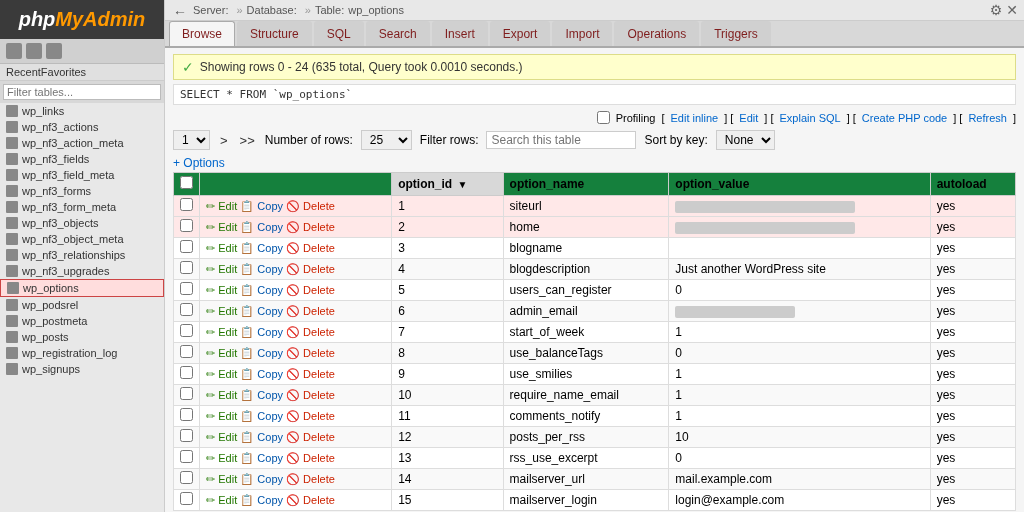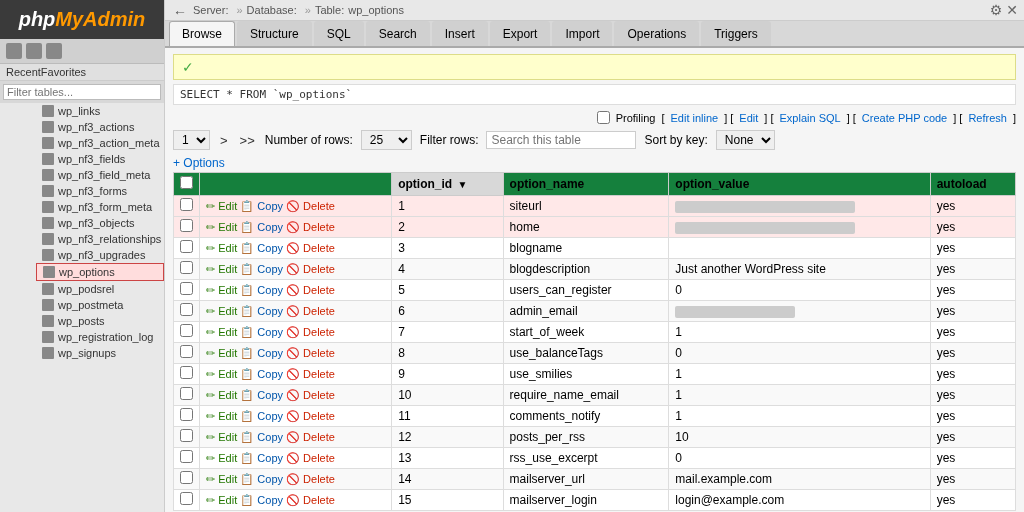--- a/index.html
+++ b/index.html
@@ -66,21 +66,20 @@
       padding: 2px 6px;
       font-size: 11px;
       color: #333;
       cursor: pointer;
       white-space: nowrap;
       overflow: hidden;
       text-overflow: ellipsis;
       display: flex;
       align-items: center;
       gap: 4px;
-      margin-left: 36px;
     }
     .sidebar-item.active { background: #ffdddd; border: 1px solid #cc4444; color: #333; }
     .sidebar-item-icon {
       width: 12px; height: 12px;
       background: #888;
       border-radius: 1px;
       flex-shrink: 0;
     }
 
     
@@ -117,21 +116,21 @@
       background: #d8d8d8;
       border-bottom: 2px solid #aaa;
       display: flex;
       align-items: stretch;
       padding: 0 4px;
     }
     .tab {
       padding: 5px 12px;
       font-size: 12px;
       cursor: pointer;
-      color: #000000;
+      color: #7f1d1d;
       border: 1px solid transparent;
       border-bottom: none;
       display: flex;
       align-items: center;
       gap: 4px;
       background: #d0d0d0;
       margin-right: 2px;
       border-radius: 3px 3px 0 0;
     }
     .tab.active {
@@ -314,20 +313,24 @@
         <span class="sidebar-item-icon"></span>
         <span>wp_nf3_forms</span>
       </div>
       <div class="sidebar-item">
         <span class="sidebar-item-icon"></span>
         <span>wp_nf3_form_meta</span>
       </div>
       <div class="sidebar-item">
         <span class="sidebar-item-icon"></span>
         <span>wp_nf3_objects</span>
+      </div>
+      <div class="sidebar-item">
+        <span class="sidebar-item-icon"></span>
+        <span>wp_nf3_object_meta</span>
       </div>
       <div class="sidebar-item">
         <span class="sidebar-item-icon"></span>
         <span>wp_nf3_relationships</span>
       </div>
       <div class="sidebar-item">
         <span class="sidebar-item-icon"></span>
         <span>wp_nf3_upgrades</span>
       </div>
       <div class="sidebar-item active">
@@ -386,20 +389,21 @@
       <div class="tab">Search</div>
       <div class="tab">Insert</div>
       <div class="tab">Export</div>
       <div class="tab">Import</div>
       <div class="tab">Operations</div>
       <div class="tab">Triggers</div>
     </div>
 
   <div class="statusbar">
     <span class="status-ok">✓</span>
+    <span>Showing rows 0 - 24  (635 total, Query took 0.0010 seconds.)</span>
   </div>
 
   <div class="sqlbar">
     <span>SELECT * FROM `wp_options`</span>
   </div>
 
   <div class="profiling-bar">
     <input type="checkbox" style="">
     <span>Profiling</span>
     [<a>Edit inline</a>]

